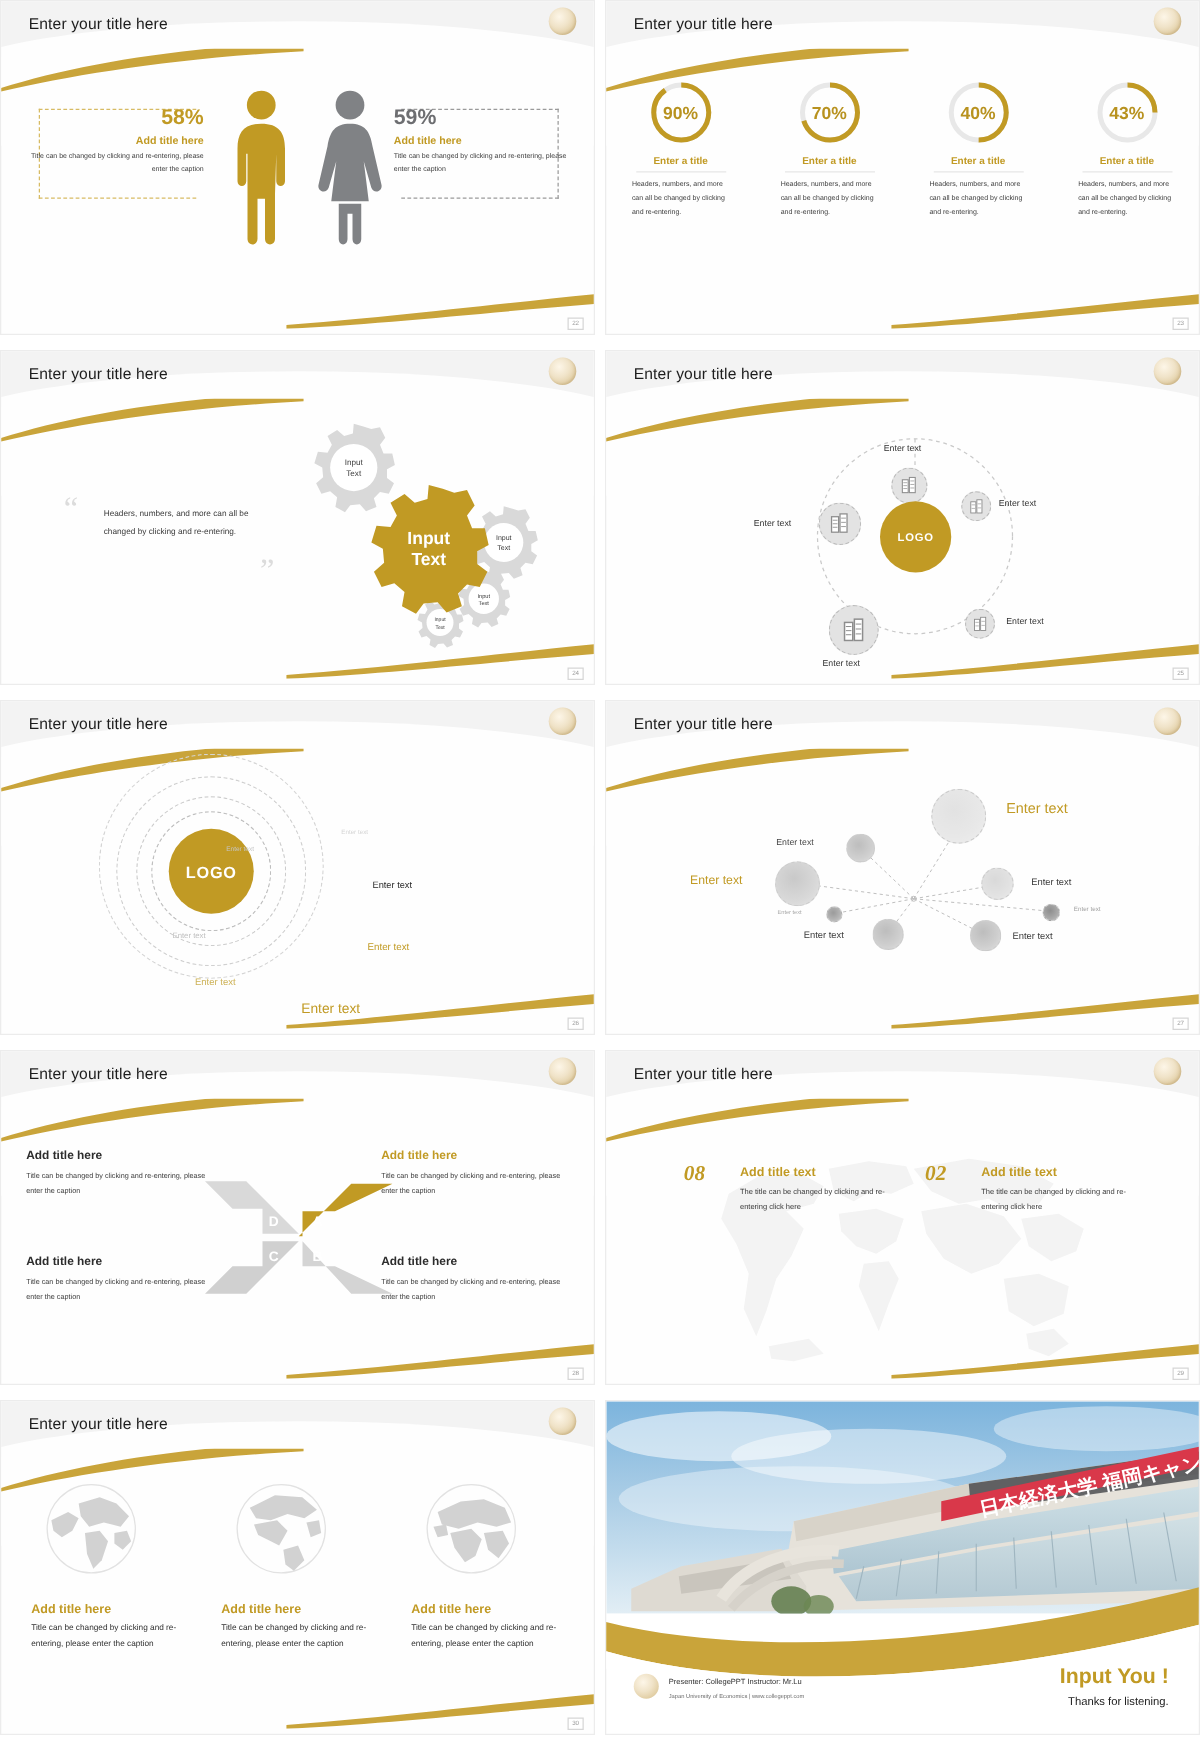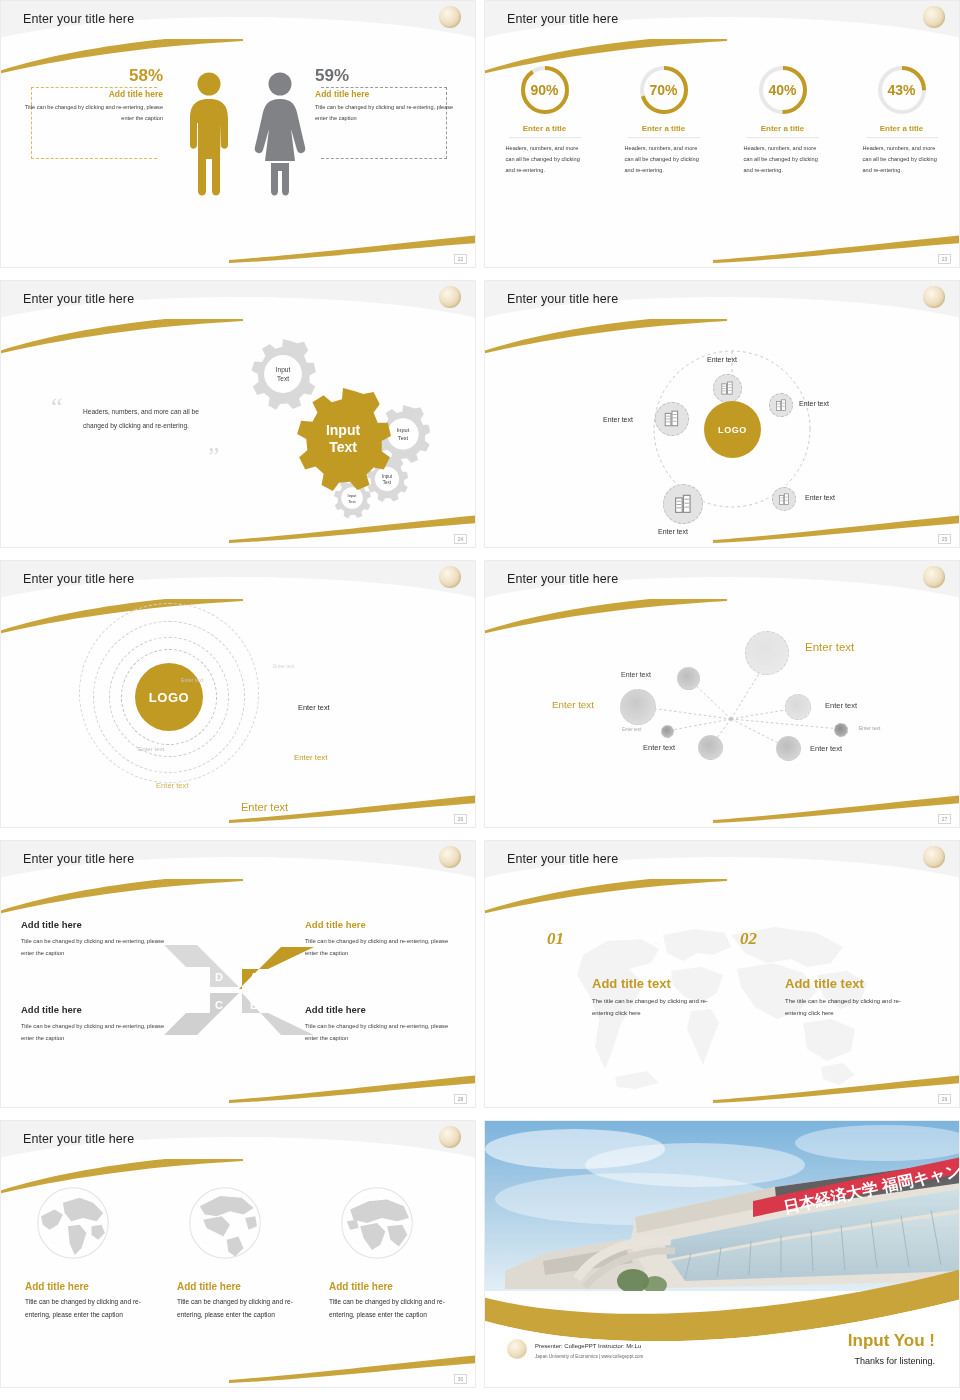--- a/index.html
+++ b/index.html
@@ -62,21 +62,21 @@
     display:flex; align-items:center; justify-content:center;
     background:#fff;
   }
 
   
   .s1-wrap { position:absolute; left:0; top:58px; width:476px; height:175px; }
   .s1-dash-l { position:absolute; left:30px; top:28px; width:126px; height:72px;
                border:1px dashed #d7bb63; border-right:none; }
   .s1-dash-r { position:absolute; right:30px; top:28px; width:126px; height:72px;
                border:1px dashed #9a9a9a; border-left:none; }
-  .s1-col { position:absolute; top:8px; width:150px; }
+  .s1-col { position:absolute; top:26px; width:150px; }
   .s1-col.left { left:12px; text-align:right; }
   .s1-col.right { right:12px; text-align:left; }
   .s1-pct { font-size:17px; font-weight:bold; line-height:1.1; }
   .s1-pct.l { color:#c19a24; }
   .s1-pct.r { color:#6d6e71; }
   .s1-sub { font-size:8.5px; font-weight:bold; color:#c19a24; margin-top:3px; }
   .s1-cap { font-size:5.6px; color:#3d3d3d; line-height:1.95; margin-top:3px; }
   .person { position:absolute; top:12px; }
   .person.male { left:182px; }
   .person.female { left:252px; }
@@ -122,21 +122,21 @@
   .s7-h { font-size:9.5px; font-weight:bold; line-height:1.3; }
   .s7-p { font-size:5.8px; line-height:2.0; color:#3d3d3d; margin-top:5px; }
   .s7-x { position:absolute; left:163px; top:100px; width:150px; height:98px; }
 
   
   .s8-map { position:absolute; left:70px; top:78px; width:340px; height:175px;
             opacity:.42; }
   .s8-item { position:absolute; top:92px; width:170px; }
   .s8-num { font-size:17px; font-weight:bold; font-style:italic; color:#c19a24;
             font-family:"Liberation Serif", serif; position:absolute; left:0; top:-4px; }
-  .s8-h { font-size:13px; font-weight:bold; color:#c19a24; margin-left:45px;margin-top:43px; }
+  .s8-h { font-size:10px; font-weight:bold; color:#c19a24; margin-left:45px; }
   .s8-p { font-size:6px; line-height:2.0; color:#3a3a3a; margin-left:45px; margin-top:4px; }
 
   
   .s9-cols { position:absolute; left:10px; top:60px; width:456px; display:flex; }
   .s9-col { flex:1; padding:0 14px; }
   .s9-globe { width:84px; height:84px; margin:0 auto 0 6px; }
   .s9-h { font-size:10px; font-weight:bold; color:#c19a24; margin-top:12px; }
   .s9-p { font-size:6.6px; line-height:1.95; color:#2f2f2f; margin-top:4px; }
 
   
@@ -569,21 +569,21 @@
         <path d="M176,16 L220,8 L262,14 L288,28 L276,44 L252,48 L236,40 L212,44 L190,34 Z"></path>
         <path d="M182,50 L218,44 L248,54 L262,72 L244,92 L222,100 L200,88 L186,68 Z"></path>
         <path d="M262,56 L292,52 L312,64 L306,82 L286,90 L268,78 Z"></path>
         <path d="M248,104 L276,100 L300,110 L296,132 L272,142 L252,130 Z"></path>
         <path d="M266,148 L288,144 L300,156 L284,166 L268,160 Z"></path>
         <path d="M60,158 L92,152 L104,164 L80,170 L62,168 Z"></path>
       </g>
     </svg>
 
     <div class="s8-item" style="left:62px;">
-      <div class="s8-num">01</div>
+      <div class="s8-num">08</div>
       <div class="s8-h">Add title text</div>
       <div class="s8-p">The title can be changed by clicking and re-entering click here</div>
     </div>
 
     <div class="s8-item" style="left:255px;">
       <div class="s8-num">02</div>
       <div class="s8-h">Add title text</div>
       <div class="s8-p">The title can be changed by clicking and re-entering click here</div>
     </div>
     <div class="pagenum">29</div>

